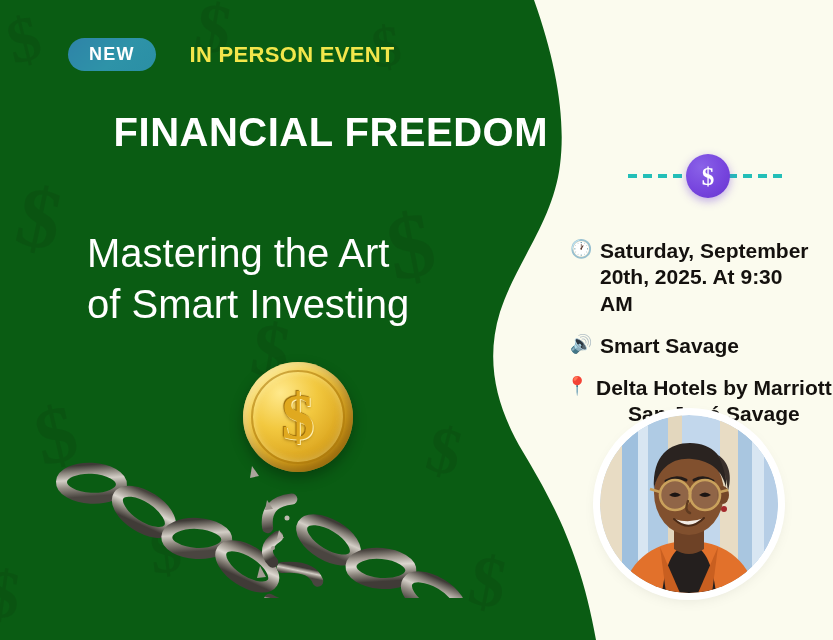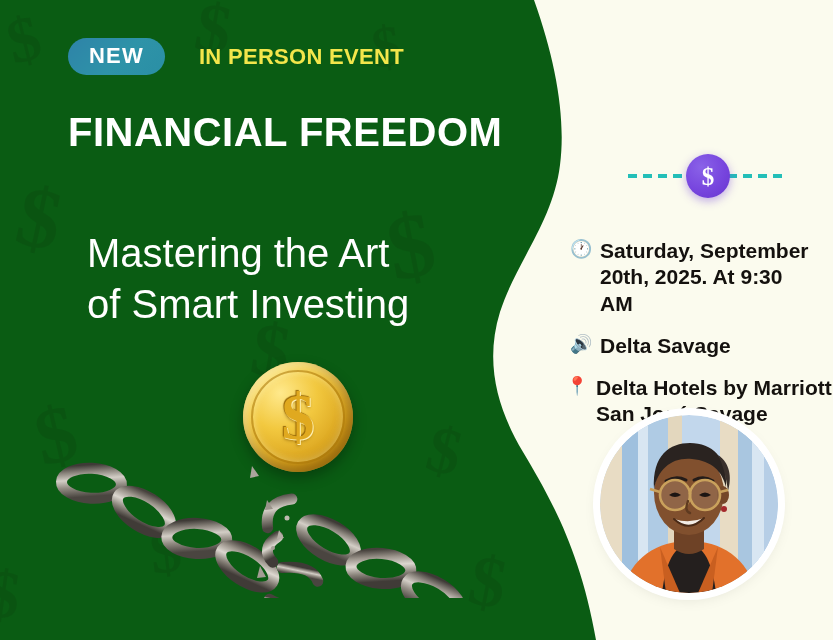--- a/index.html
+++ b/index.html
@@ -43,40 +43,40 @@
 
   
   #badge-row {
     position:absolute; left:68px; top:38px;
     display:flex; align-items:center; gap:14px;
     z-index:6;
   }
   #new-badge {
     background:linear-gradient(135deg,#2E83A8 0%,#2E93A8 55%,#2A8FA5 100%);
     color:#FFFFFF;
-    font-size:22px; font-weight:bold;
+    font-size:18px; font-weight:bold;
     letter-spacing:1.2px;
     padding:7px 21px 8px;
     border-radius:22px;
     line-height:1;
     text-align:center;
   }
   #event-type {
     color:#F3E64B;
     font-size:22px; font-weight:bold;
     letter-spacing:.3px;
     line-height:1;
     white-space:nowrap;
     margin-left:20px;
   }
 
   
   #headline {
     position:absolute; left:68px; top:112px;
-    z-index:6; width:480px;
+    z-index:6; width:480px;text-align:right;
   }
   .head-line {
     color:#FFFFFF;
     font-size:40px;
     font-weight:bold;
     letter-spacing:.5px;
     line-height:1.0;
     margin-bottom:24px;
     white-space:nowrap;
   }
@@ -167,21 +167,21 @@
   .detail-icon {
     font-size:18px; line-height:1.25;
     flex:0 0 auto; width:21px;
   }
   .detail-text {
     color:#14110E;
     font-size:21px; font-weight:bold;
     line-height:1.25;
   }
   #row-venue { margin-left:-4px; }
-  #row-venue .detail-text { white-space:nowrap; }
+  #row-venue .detail-text { white-space:nowrap;text-align:center; }
 
   
   #speaker-photo {
     position:absolute; left:600px; top:415px;
     width:178px; height:178px;
     border-radius:50%;
     background:#FFFFFF;
     box-shadow:0 0 0 7px #FFFFFF, 0 4px 16px rgba(0,0,0,.13);
     overflow:hidden;
     z-index:6;
@@ -297,21 +297,21 @@
     <div class="detail-row">
       <span class="detail-icon">🕐</span>
       <span class="detail-text">
         <span>Saturday, September</span><br>
         <span>20th, 2025. At 9:30 AM</span>
       </span>
     </div>
 
     <div class="detail-row">
       <span class="detail-icon">🔊</span>
-      <span class="detail-text">Delta Savage</span>
+      <span class="detail-text">Smart Savage</span>
     </div>
 
     <div class="detail-row" id="row-venue">
       <span class="detail-icon">📍</span>
       <span class="detail-text">
         <span>Delta Hotels by Marriott</span><br>
         <span>San José Savage</span>
       </span>
     </div>
 

